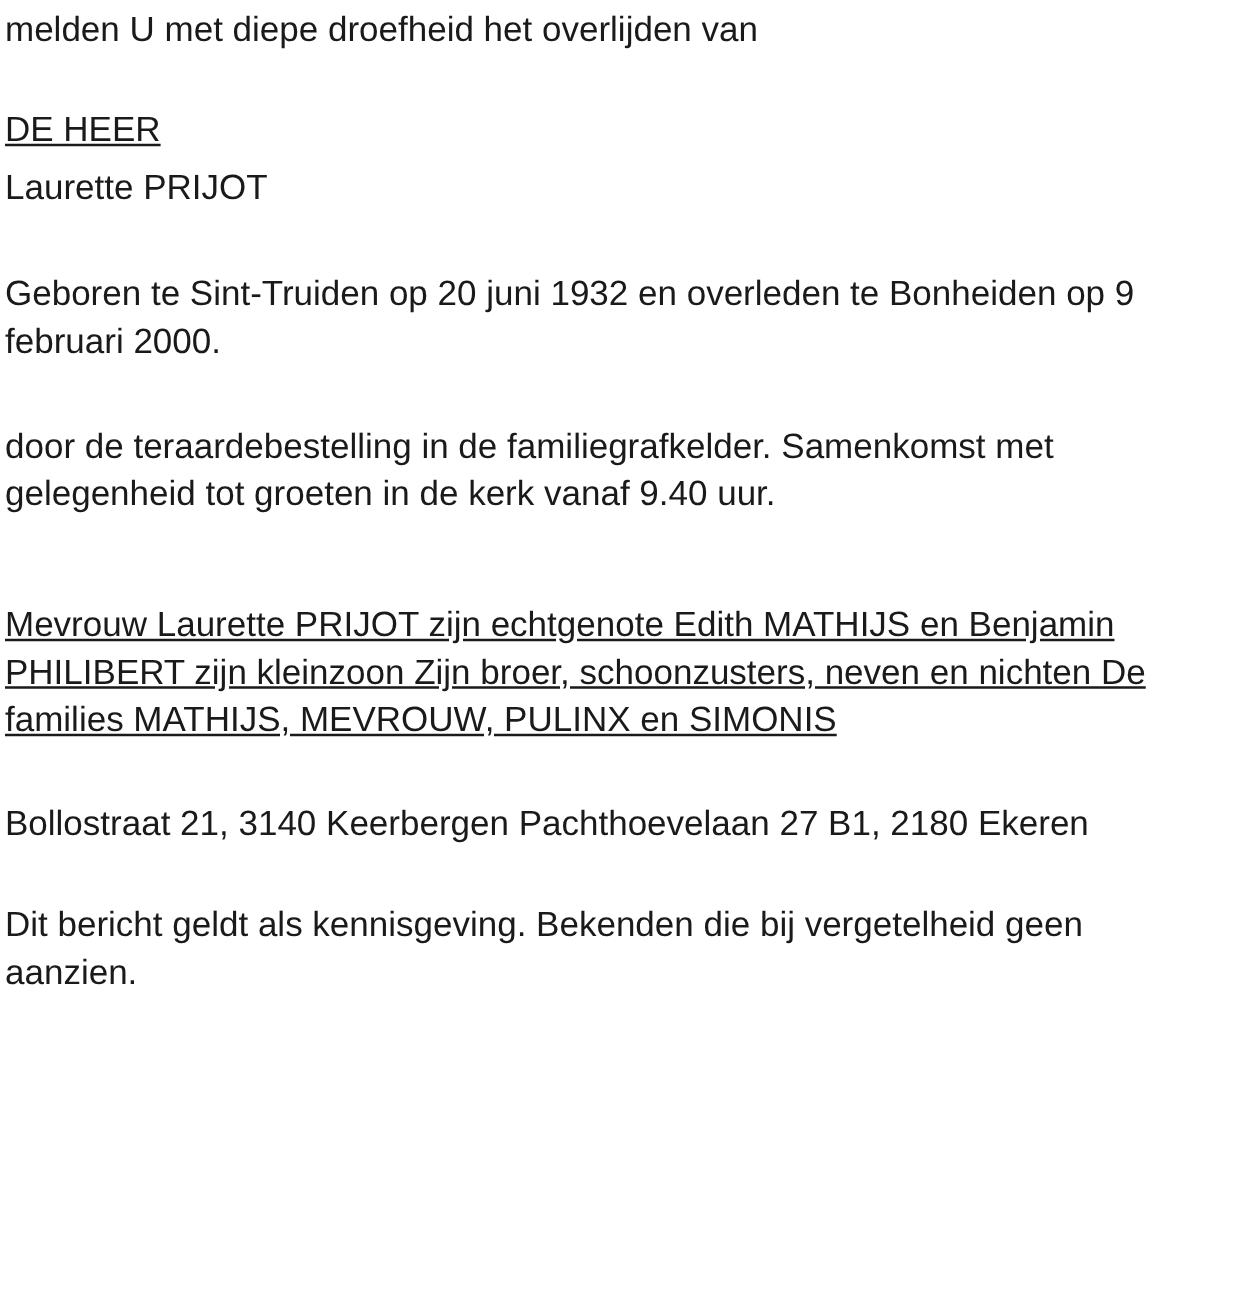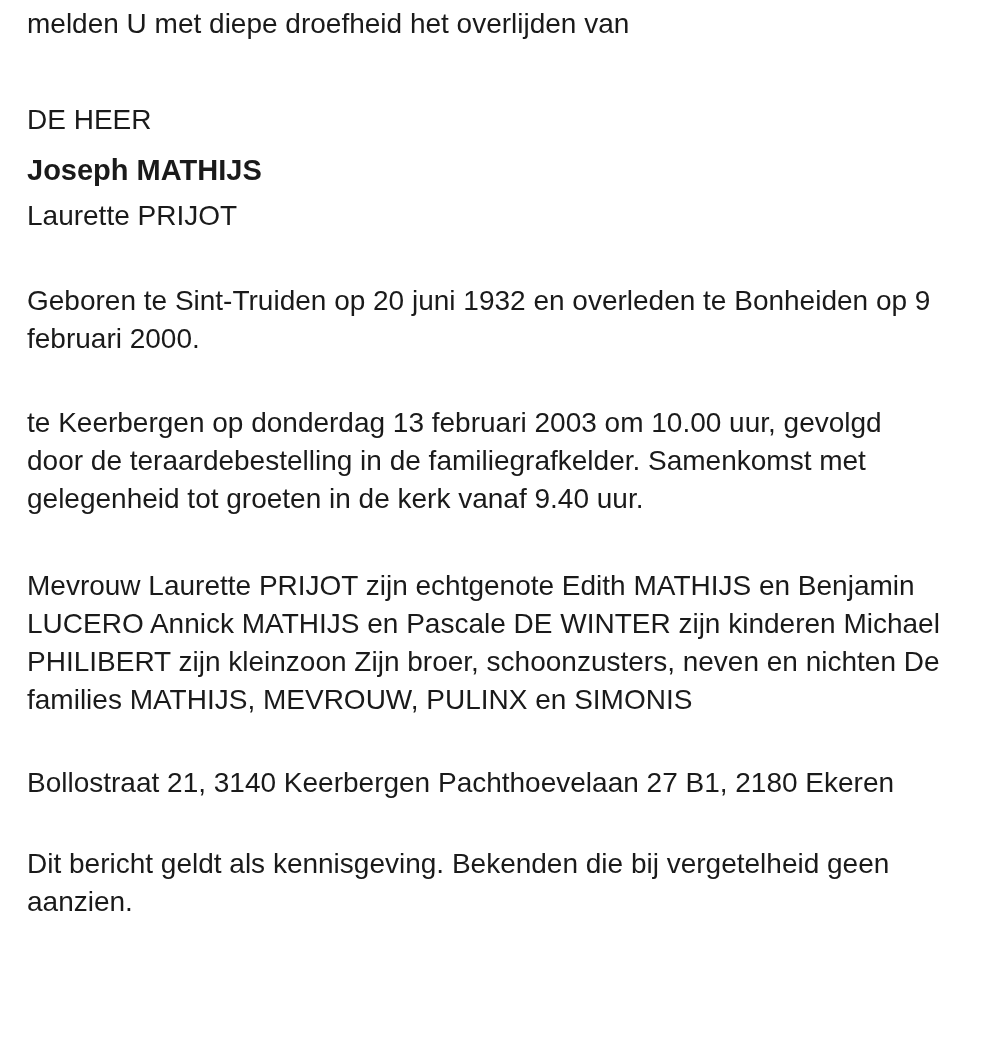--- a/index.html
+++ b/index.html
@@ -11,77 +11,72 @@
     width: 1000px;
     height: 1040px;
     overflow: hidden;
     font-family: "Liberation Sans", sans-serif;
     font-size: 28px;
     line-height: 38px;
     color: #1a1a1a;
     -webkit-font-smoothing: antialiased;
   }
   .page {
-    padding: 5px 9px 0 27px;
+    padding: 5px 9px 0 4px;
   }
   .line {
     display: block;
     white-space: nowrap;
   }
   .block { margin: 0; }
-  .salutation   { margin-top: 58px; }
+  .salutation   { margin-top: 42px; text-decoration: underline; }
   .deceased-name {
     margin-top: 12px;
     font-weight: bold;
     font-size: 29px;
   }
   .relation-title { margin-top: 9px; }
   .spouse-name    { margin-top: 8px; }
   .birth-death    { margin-top: 47px; }
   .funeral        { margin-top: 46px; }
-  .family         { margin-top: 49px; }
+  .family         { margin-top: 67px; text-decoration: underline; }
   .addresses      { margin-top: 45px; }
   .notice         { margin-top: 43px; }
 </style>
 </head>
 <body>
 
 <div class="page">
 
   <p class="block intro">
     <span class="line">melden U met diepe droefheid het overlijden van</span>
   </p>
 
   <p class="block salutation">
     <span class="line">DE HEER</span>
   </p>
 
-  <p class="block deceased-name">
-    <span class="line">Joseph MATHIJS</span>
-  </p>
 
 
   <p class="block spouse-name">
     <span class="line">Laurette PRIJOT</span>
   </p>
 
   <p class="block birth-death">
     <span class="line">Geboren te Sint-Truiden op 20 juni 1932 en overleden te Bonheiden op 9</span>
     <span class="line">februari 2000.</span>
   </p>
 
   <p class="block funeral">
-    <span class="line">te Keerbergen op donderdag 13 februari 2003 om 10.00 uur, gevolgd</span>
     <span class="line">door de teraardebestelling in de familiegrafkelder. Samenkomst met</span>
     <span class="line">gelegenheid tot groeten in de kerk vanaf 9.40 uur.</span>
   </p>
 
   <p class="block family">
     <span class="line">Mevrouw Laurette PRIJOT zijn echtgenote Edith MATHIJS en Benjamin</span>
-    <span class="line">LUCERO Annick MATHIJS en Pascale DE WINTER zijn kinderen Michael</span>
     <span class="line">PHILIBERT zijn kleinzoon Zijn broer, schoonzusters, neven en nichten De</span>
     <span class="line">families MATHIJS, MEVROUW, PULINX en SIMONIS</span>
   </p>
 
   <p class="block addresses">
     <span class="line">Bollostraat 21, 3140 Keerbergen Pachthoevelaan 27 B1, 2180 Ekeren</span>
   </p>
 
   <p class="block notice">
     <span class="line">Dit bericht geldt als kennisgeving. Bekenden die bij vergetelheid geen</span>

